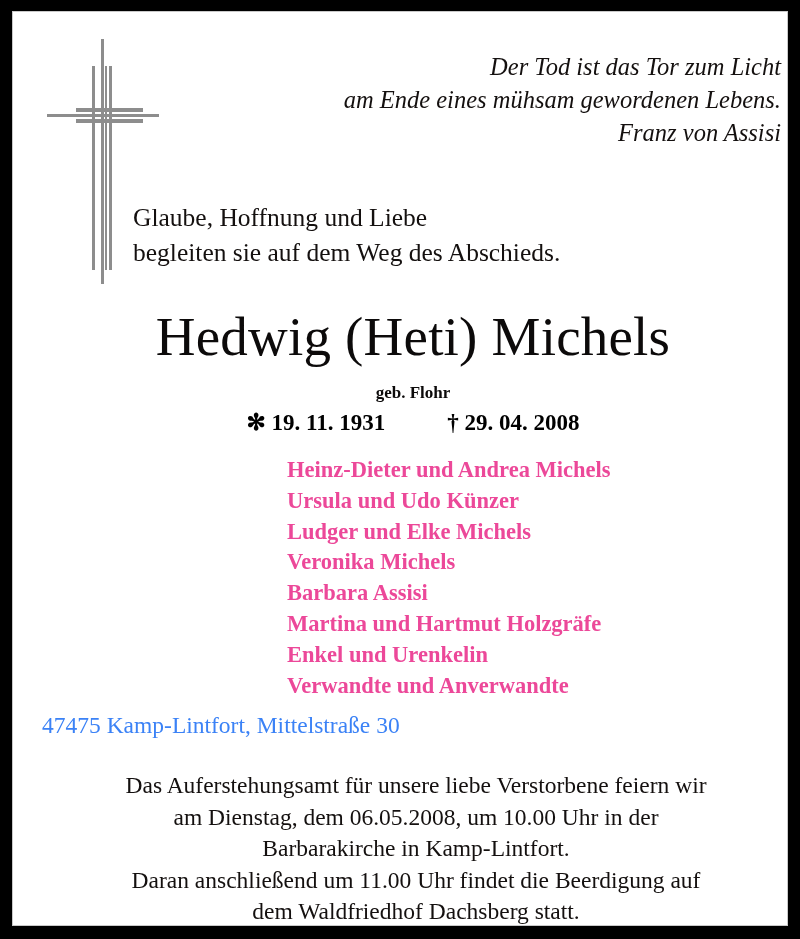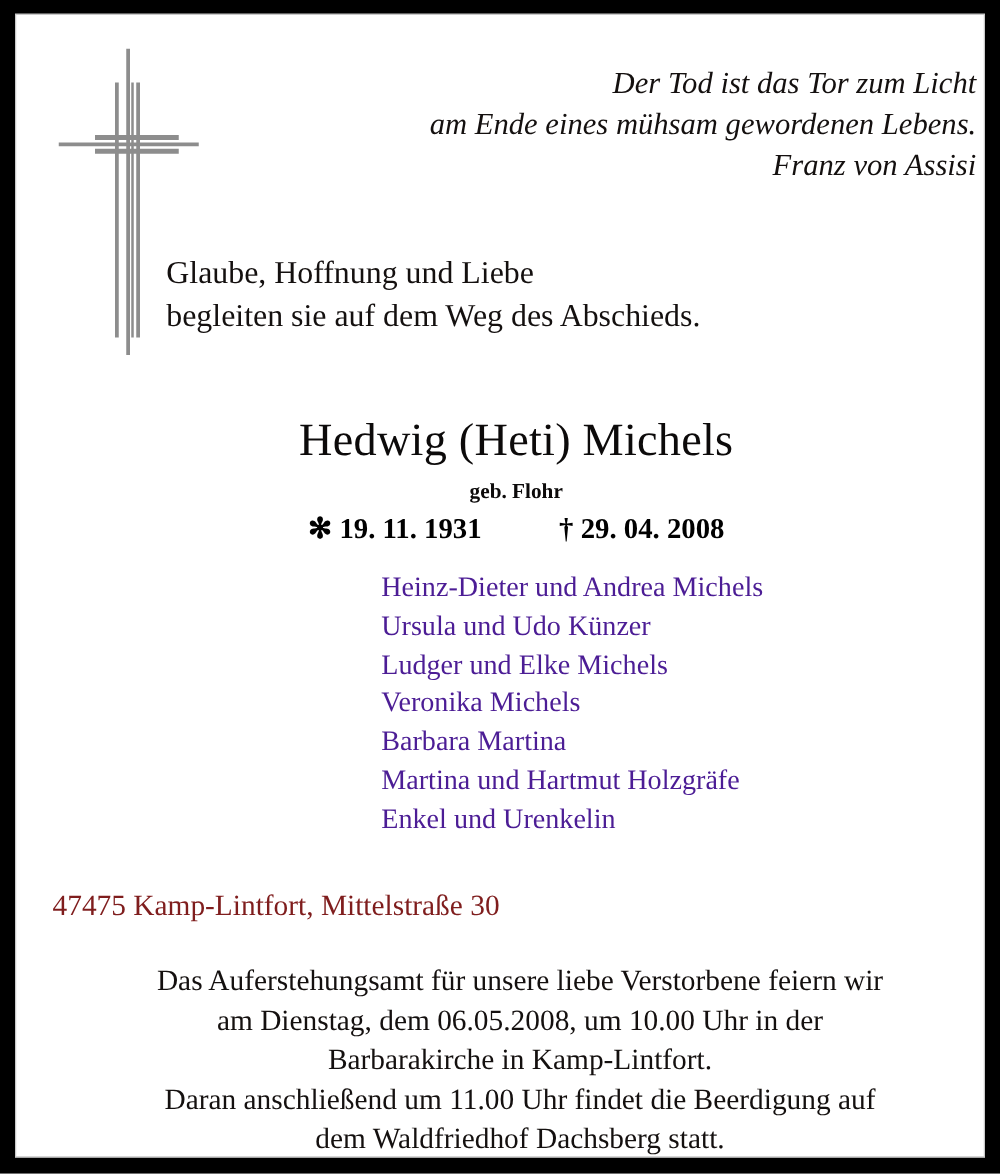--- a/index.html
+++ b/index.html
@@ -78,24 +78,24 @@
     text-align: left;
     font-size: 25.5px;
     line-height: 35px;
     color: #14100f;
   }
 
   
   #name {
     position: absolute;
     left: 20px;
-    top: 310px;
+    top: 294px;
     width: 760px;
     text-align: center;
-    font-size: 37px;
+    font-size: 55px;
     line-height: 62px;
     letter-spacing: 0.2px;
     color: #0c0a0a;
   }
   #maiden {
     position: absolute;
     left: 20px;
     top: 367px;
     width: 760px;
     text-align: center;
@@ -115,42 +115,42 @@
     line-height: 28px;
     color: #000000;
   }
   #dates .born { display: inline-block; }
   #dates .gap  { display: inline-block; width: 62px; }
   #dates .died { display: inline-block; }
 
   
   #survivors {
     position: absolute;
-    left: 292px;
+    left: 274px;
     top: 443px;
     width: 470px;
     font-size: 22.5px;
-    font-weight: normal;
+    font-weight: bold;
     line-height: 30.8px;
-    color: #4c1d95;
+    color: #ec4899;
     list-style: none;
     margin: 0;
     padding: 0;
   }
   #survivors li { white-space: nowrap; }
 
   
   #address {
     position: absolute;
     left: 29px;
     top: 698px;
     width: 730px;
     font-size: 23.5px;
     line-height: 30px;
-    color: #7f1d1d;
+    color: #3b82f6;
   }
 
   
   #service {
     position: absolute;
     left: 29px;
     top: 758px;
     width: 748px;
     font-size: 23.5px;
     line-height: 31.5px;
@@ -190,23 +190,24 @@
 
     <div id="dates">
       <span class="born">✻ 19. 11. 1931</span><span class="gap"></span><span class="died">† 29. 04. 2008</span>
     </div>
 
     <ul id="survivors">
       <li>Heinz-Dieter und Andrea Michels</li>
       <li>Ursula und Udo Künzer</li>
       <li>Ludger und Elke Michels</li>
       <li>Veronika Michels</li>
-      <li>Barbara Martina</li>
+      <li>Barbara Assisi</li>
       <li>Martina und Hartmut Holzgräfe</li>
       <li>Enkel und Urenkelin</li>
+      <li>Verwandte und Anverwandte</li>
     </ul>
 
     <div id="address">47475 Kamp-Lintfort, Mittelstraße 30</div>
 
     <div id="service">
       <span>Das Auferstehungsamt für unsere liebe Verstorbene feiern wir</span>
       <span>am Dienstag, dem 06.05.2008, um 10.00 Uhr in der</span>
       <span>Barbarakirche in Kamp-Lintfort.</span>
       <span>Daran anschließend um 11.00 Uhr findet die Beerdigung auf</span>
       <span>dem Waldfriedhof Dachsberg statt.</span>

